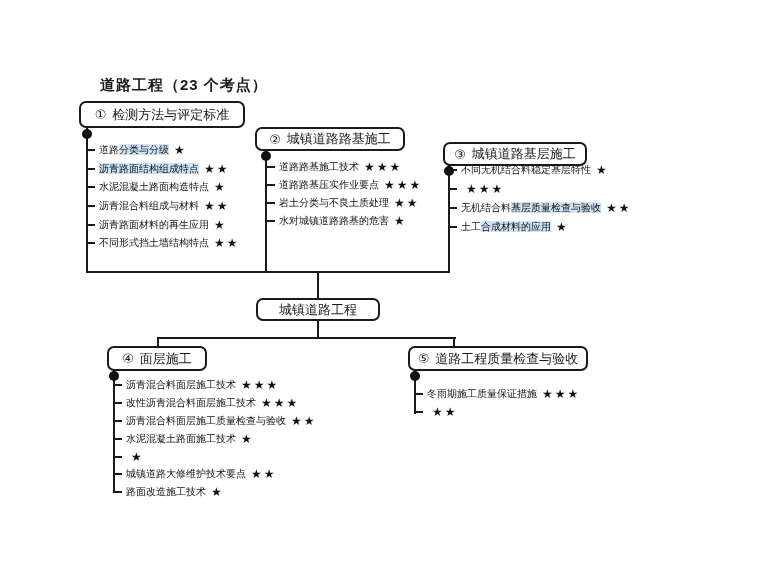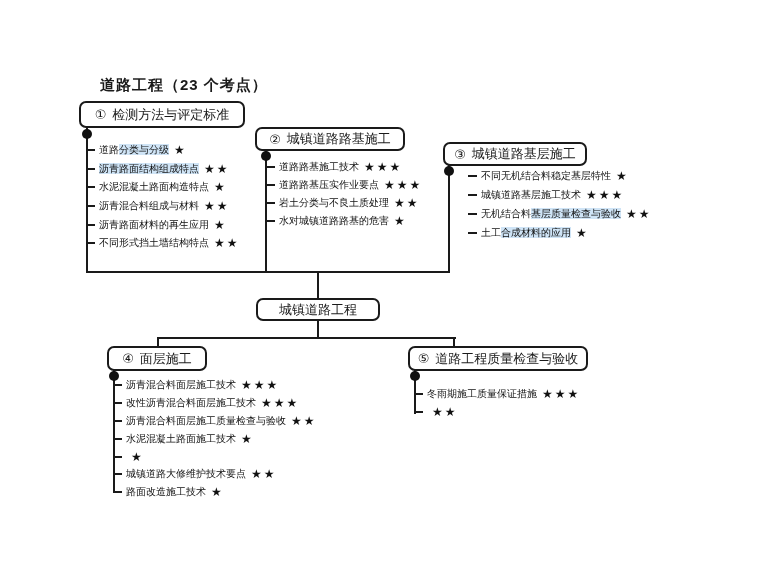--- a/index.html
+++ b/index.html
@@ -35,21 +35,21 @@
   .g2 .item-row{height:18px;}
   .g3 .item-row{height:19px;}
   .g4 .item-row{height:17.9px;}
   .g5 .item-row{height:18px;}
   .tick{width:9px;height:2px;background:#1a1a1a;margin-right:4px;flex:0 0 auto;}
   .item-label{font-size:10px;color:#111;}
   .item-label .hl{background:#cfe4f6;}
   .stars{font-size:12px;margin-left:5px;letter-spacing:2px;color:#111;}
   .items-g1{left:86px;top:140.6px;}
   .items-g2{left:266px;top:158px;}
-  .items-g3{left:448px;top:166px;padding-left:20px;}
+  .items-g3{left:448px;top:160px;}
   .items-g4{left:113px;top:376px;}
   .items-g5{left:414px;top:385px;}
 </style>
 </head>
 <body>
 
 <div id="canvas">
 
   <div class="page-title">道路工程（23 个考点）</div>
 
@@ -152,21 +152,20 @@
       </div>
     </div>
   <div class="items g3 items-g3">
       <div class="item-row">
         <span class="tick"></span>
         <span class="item-label">不同无机结合料稳定基层特性</span>
         <span class="stars">★</span>
       </div>
       <div class="item-row">
         <span class="tick"></span>
-        <span class="item-label">城镇道路基层施工技术</span>
         <span class="stars">★★★</span>
       </div>
       <div class="item-row">
         <span class="tick"></span>
         <span class="item-label">无机结合料<span class="hl">基层质量检查与验收</span></span>
         <span class="stars">★★</span>
       </div>
       <div class="item-row">
         <span class="tick"></span>
         <span class="item-label">土工<span class="hl">合成材料的应用</span></span>

